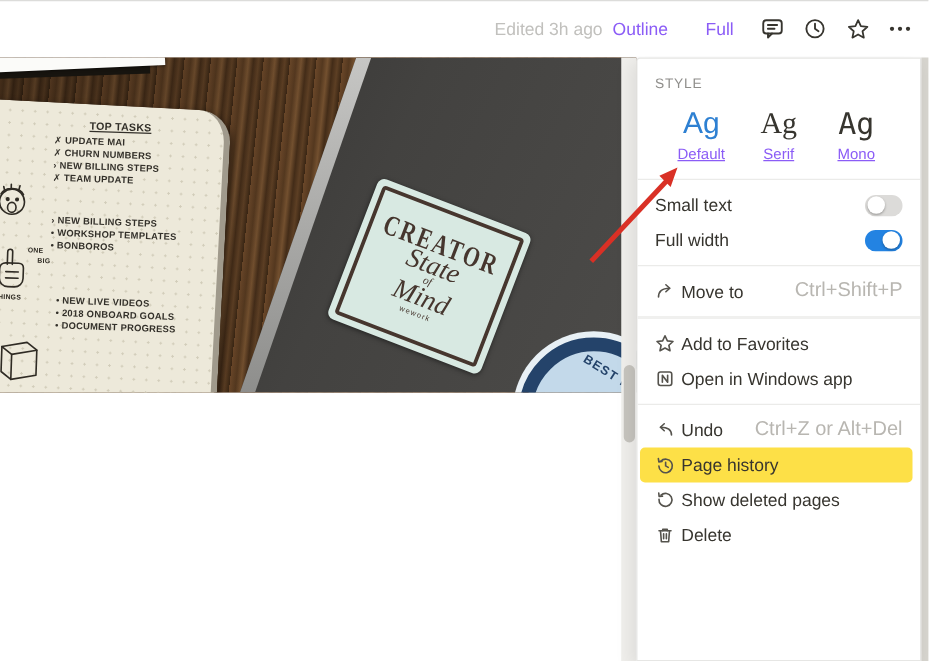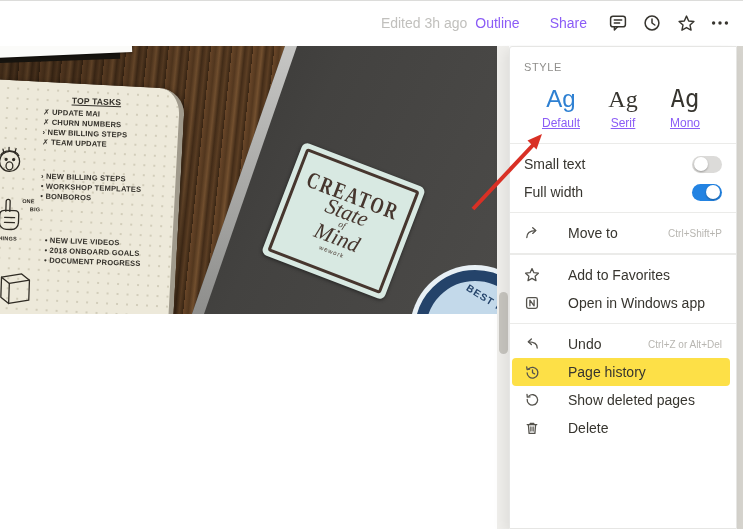--- a/index.html
+++ b/index.html
@@ -87,47 +87,47 @@
   .style-sec{padding:14px 14px 13px;}
   .style-label{font-size:11px;color:#8f8e8b;letter-spacing:.6px;}
   .styles{display:flex;justify-content:space-between;padding:0 8px;margin-top:12px;}
   .sopt{width:58px;text-align:center;cursor:pointer;}
   .sample{font-size:24px;line-height:28px;color:#37352f;}
   .sopt.sel .sample{color:#2e80d2;}
   .sopt.serif .sample{font-family:"Liberation Serif","DejaVu Serif",serif;}
   .sopt.mono .sample{font-family:"DejaVu Sans Mono","Liberation Mono",monospace;}
   .slabel{font-size:12px;color:#8b5cf6;margin-top:3px;text-decoration:underline;}
   .sec{padding:6px 0;}
-  .m-row{height:28px;display:flex;align-items:center;padding:0 14px;gap:28px;font-size:14px;
+  .m-row{height:28px;display:flex;align-items:center;padding:0 14px;gap:5px;font-size:14px;
         color:#37352f;cursor:pointer;box-sizing:border-box;}
   .m-row .icbox{width:16px;height:16px;flex:0 0 16px;color:#55534d;display:flex;
         align-items:center;justify-content:center;}
   .icbox svg{display:block;fill:none;stroke:currentColor;stroke-width:1.3;
         stroke-linecap:round;stroke-linejoin:round;}
   .m-row .lbl{flex:1;white-space:nowrap;}
-  .m-row .sc{font-size:10px;color:#b8b6b1;white-space:nowrap;}
+  .m-row .sc{font-size:16px;color:#b8b6b1;white-space:nowrap;}
   .m-row.hl{background:#fde047;border-radius:4px;margin:0 6px 0 2px;padding:0 12px 0 12px;}
   .tg{width:30px;height:17px;border-radius:9px;background:#dcdbd9;position:relative;flex:0 0 30px;}
   .tg .knob{position:absolute;top:1.5px;left:2px;width:14px;height:14px;border-radius:50%;
         background:#fff;box-shadow:0 1px 2px rgba(0,0,0,.3);}
   .tg.on{background:#2383e2;}
   .tg.on .knob{left:auto;right:2px;}
 
   
   .arrow-overlay{position:absolute;left:0;top:0;z-index:30;pointer-events:none;}
 </style>
 </head>
 <body>
 
 <div id="app">
 
   <div class="topbar">
     <span class="tb-edited">Edited 3h ago</span>
     <span class="tb-text tb-outline">Outline</span>
-    <span class="tb-text tb-share">Share</span>
+    <span class="tb-text tb-share">Full</span>
     <span class="tb-btn">
       <svg class="ico" width="22" height="20" viewBox="0 0 20 20">
         <rect x="2.6" y="3.2" width="14.8" height="10.6" rx="2.4"></rect>
         <path d="M6.4 13.8 V17 L9.6 13.8"></path>
         <path d="M6.3 7 H13.7 M6.3 10 H11.6"></path>
       </svg>
     </span>
     <span class="tb-btn">
       <svg class="ico" width="20" height="20" viewBox="0 0 20 20">
         <circle cx="10" cy="10" r="6.9"></circle>

